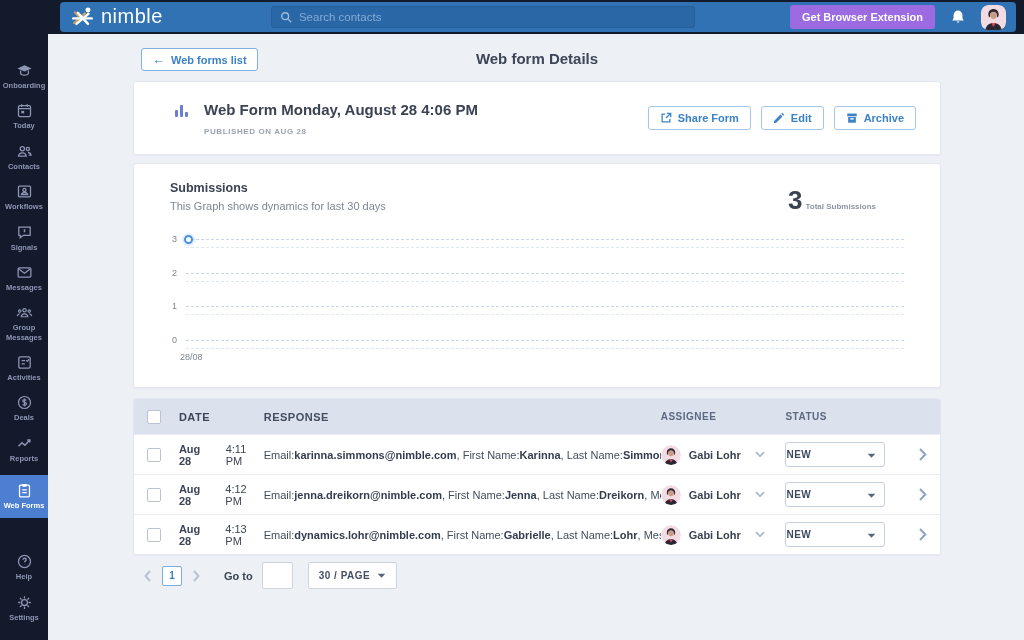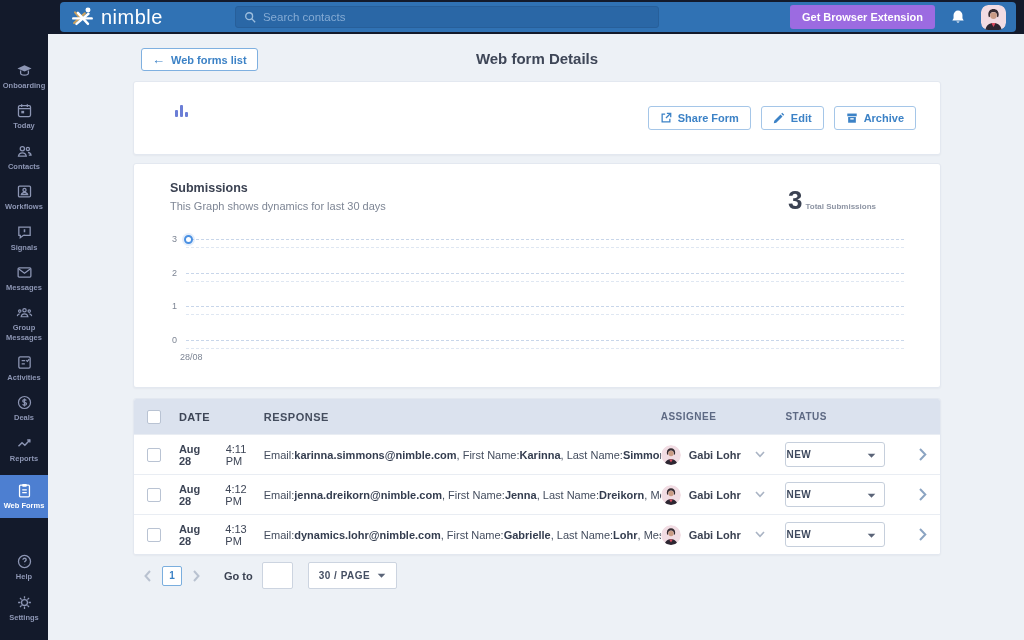--- a/index.html
+++ b/index.html
@@ -14,24 +14,24 @@
   .side-item .side-icon { width:17px; height:17px; display:block; }
   .side-item .side-icon svg { width:17px; height:17px; display:block; }
   .side-label { font-size:7.5px; font-weight:bold; text-align:center; line-height:1.25; margin-top:2px; }
   .side-item.active { background:#4d7fd1; color:#ffffff; padding:7px 0; margin-bottom:12px; }
   .side-footer { margin-top:auto; padding-bottom:6px; display:flex; flex-direction:column; align-items:center; }
 
   
   .topbar { position:absolute; left:48px; right:0; top:0; height:34px; background:#131a2b; }
   .topbar-inner { position:absolute; left:12px; right:8px; top:2px; bottom:2px; background:#3072b4;
                   border-radius:4px; display:flex; align-items:center; padding:0 10px; }
-  .brand { display:flex; align-items:center; color:#fff; }
+  .brand { display:flex; color:#fff; }
   .brand svg { width:24px; height:24px; margin-right:7px; }
   .brand-text { font-size:20px; font-weight:normal; letter-spacing:0.5px; }
-  .search-box { margin-left:72px; width:424px; height:22px; background:#2a67a6; border:1px solid #275f9a;
+  .search-box { margin-left:108px; width:424px; height:22px; background:#2a67a6; border:1px solid #275f9a;
                 border-radius:3px; display:flex; align-items:center; padding:0 8px; }
   .search-box svg { width:12px; height:12px; margin-right:7px; }
   .search-input { background:transparent; border:none; outline:none; color:#cfe2f4; font-size:11.5px; flex:1;
                   font-family:"Liberation Sans", sans-serif; }
   .search-input::placeholder { color:#85abd4; }
   .top-right { margin-left:auto; display:flex; align-items:center; gap:15px; }
   .ext-btn { background:#9c6be1; color:#fff; border:none; border-radius:3px; height:24px; padding:0 12px;
              font-size:11px; font-weight:bold; cursor:pointer; font-family:"Liberation Sans", sans-serif; }
   .bell { width:16px; height:18px; cursor:pointer; }
   .avatar-lg { width:25px; height:25px; border-radius:7px; overflow:hidden; cursor:pointer; }
@@ -303,20 +303,24 @@
       </button>
       <div class="page-title">Web form Details</div>
     </div>
 
     <div class="card form-card">
       <svg class="chart-ico" viewBox="0 0 16 16">
         <rect x="1" y="7" width="3" height="7" rx="1" fill="#6b7ed6"></rect>
         <rect x="6" y="2" width="3" height="12" rx="1" fill="#6b7ed6"></rect>
         <rect x="11" y="9" width="3" height="5" rx="1" fill="#6b7ed6"></rect>
       </svg>
+      <div>
+        <div class="form-title">Web Form Monday, August 28 4:06 PM</div>
+        <div class="form-pub">PUBLISHED ON AUG 28</div>
+      </div>
       <div class="form-actions">
         <button class="act-btn">
           <svg viewBox="0 0 14 14" fill="none" stroke="currentColor" stroke-width="1.5">
             <path d="M6 2.5H2.5v9h9V8"></path>
               <path d="M8 1.5h4.5V6M12.2 1.8L7 7"></path>
           </svg>
           <span>Share Form</span>
         </button>
         <button class="act-btn">
           <svg viewBox="0 0 14 14" fill="currentColor">

